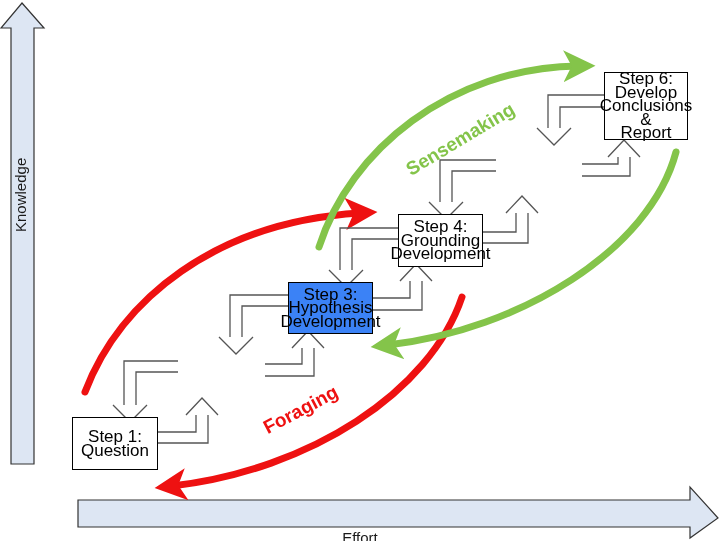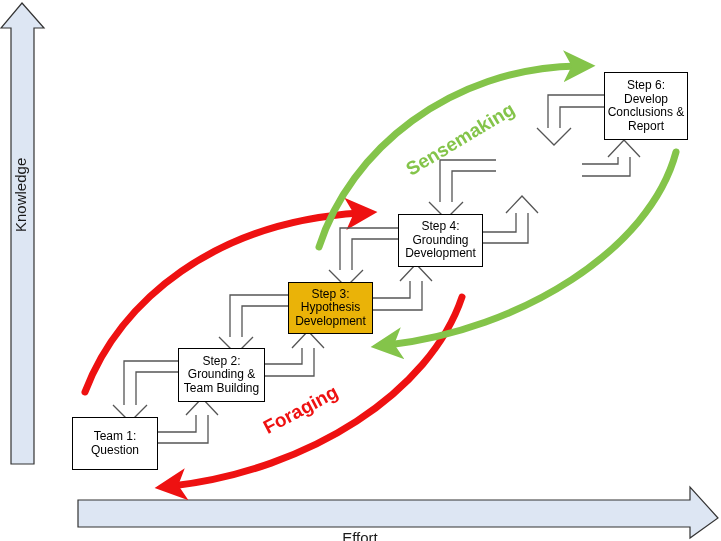--- a/index.html
+++ b/index.html
@@ -33,28 +33,28 @@
   .step-box {
     position: absolute;
     box-sizing: border-box;
     border: 1.3px solid #000000;
     background: #ffffff;
     display: flex;
     align-items: center;
     justify-content: center;
     text-align: center;
     font-family: "Liberation Sans", sans-serif;
-    font-size: 12px;
+    font-size: 17px;
     line-height: 13.5px;
     color: #000000;
     white-space: pre-line;
     padding: 11px 2px;
   }
   .step-box.highlight {
-    background: #eab308;
+    background: #3b82f6;
     border-color: #000000;
   }
   .axis-label {
     position: absolute;
     font-family: "Liberation Sans", sans-serif;
     font-size: 15px;
     color: #1a1a1a;
     z-index: 2;
     white-space: nowrap;
   }
@@ -189,26 +189,23 @@
       <g>
         <path d="M 582,164 L 618,164 L 618,157"></path>
         <path d="M 582,176 L 630,176 L 630,157"></path>
         <polyline points="608,157 624,140 640,157"></polyline>
       </g>
 
     </g>
   </svg>
 
   <div class="boxes-layer">
-    <div class="step-box" id="box-1" style="left:72px; top:417px; width:86px; height:53px;">Team 1:
+    <div class="step-box" id="box-1" style="left:72px; top:417px; width:86px; height:53px;">Step 1:
 Question</div>
 
-    <div class="step-box" id="box-2" style="left:178px; top:348px; width:87px; height:54px;">Step 2:
-Grounding &amp;
-Team Building</div>
 
     <div class="step-box highlight" id="box-3" style="left:288px; top:282px; width:85px; height:52px;">Step 3:
 Hypothesis
 Development</div>
 
     <div class="step-box" id="box-4" style="left:398px; top:214px; width:85px; height:53px;">Step 4:
 Grounding
 Development</div>
 
 

